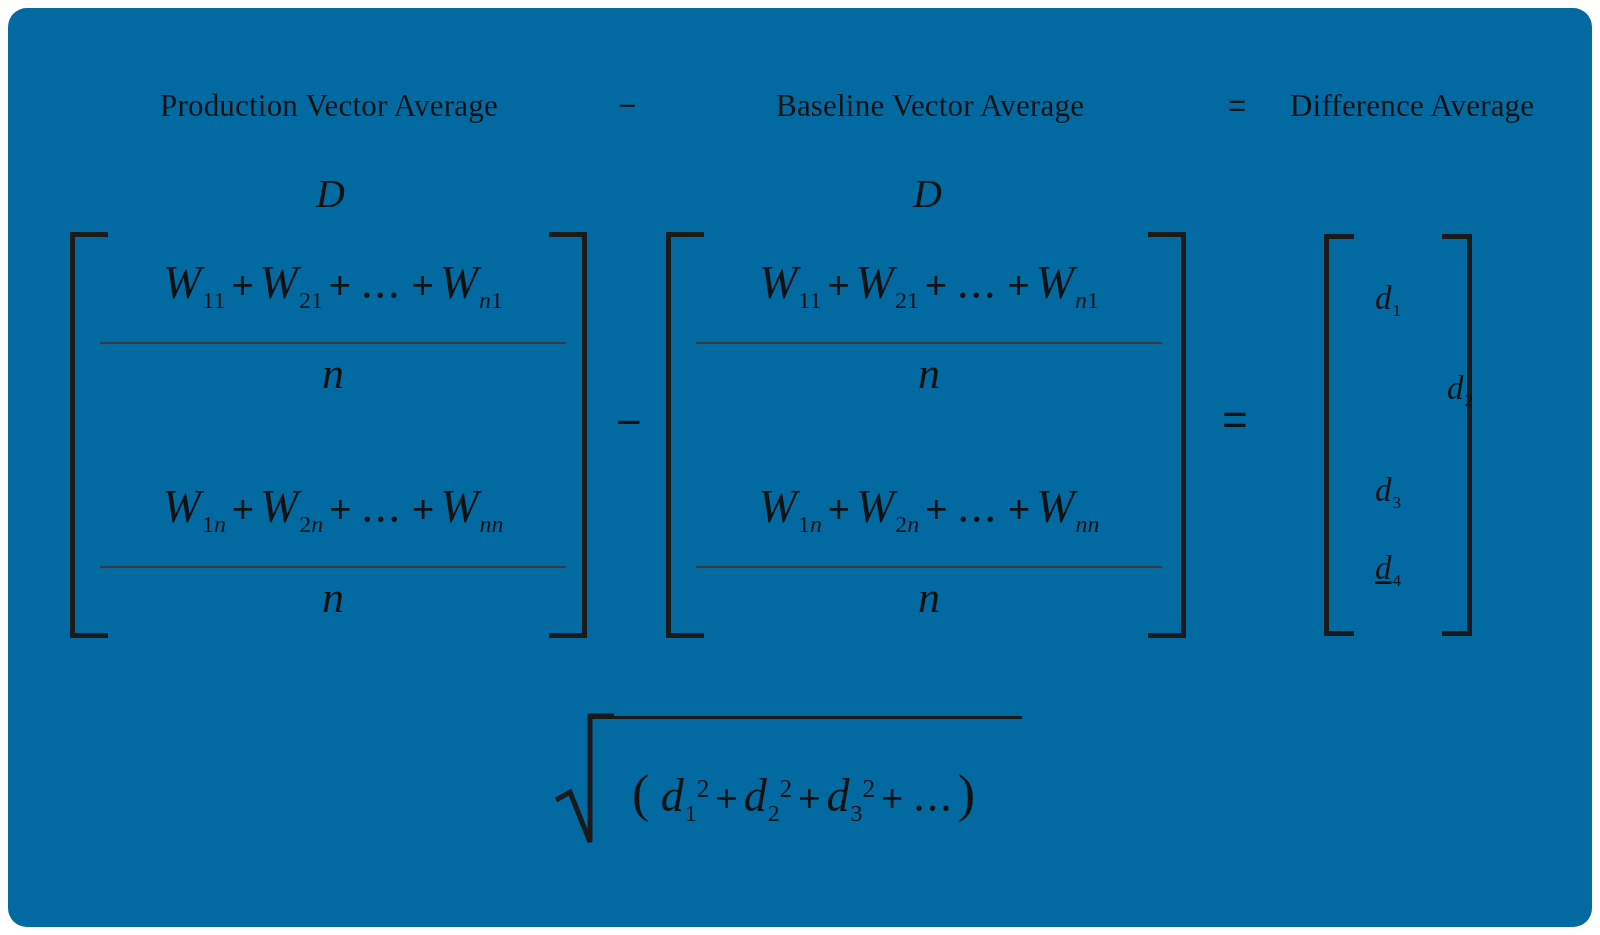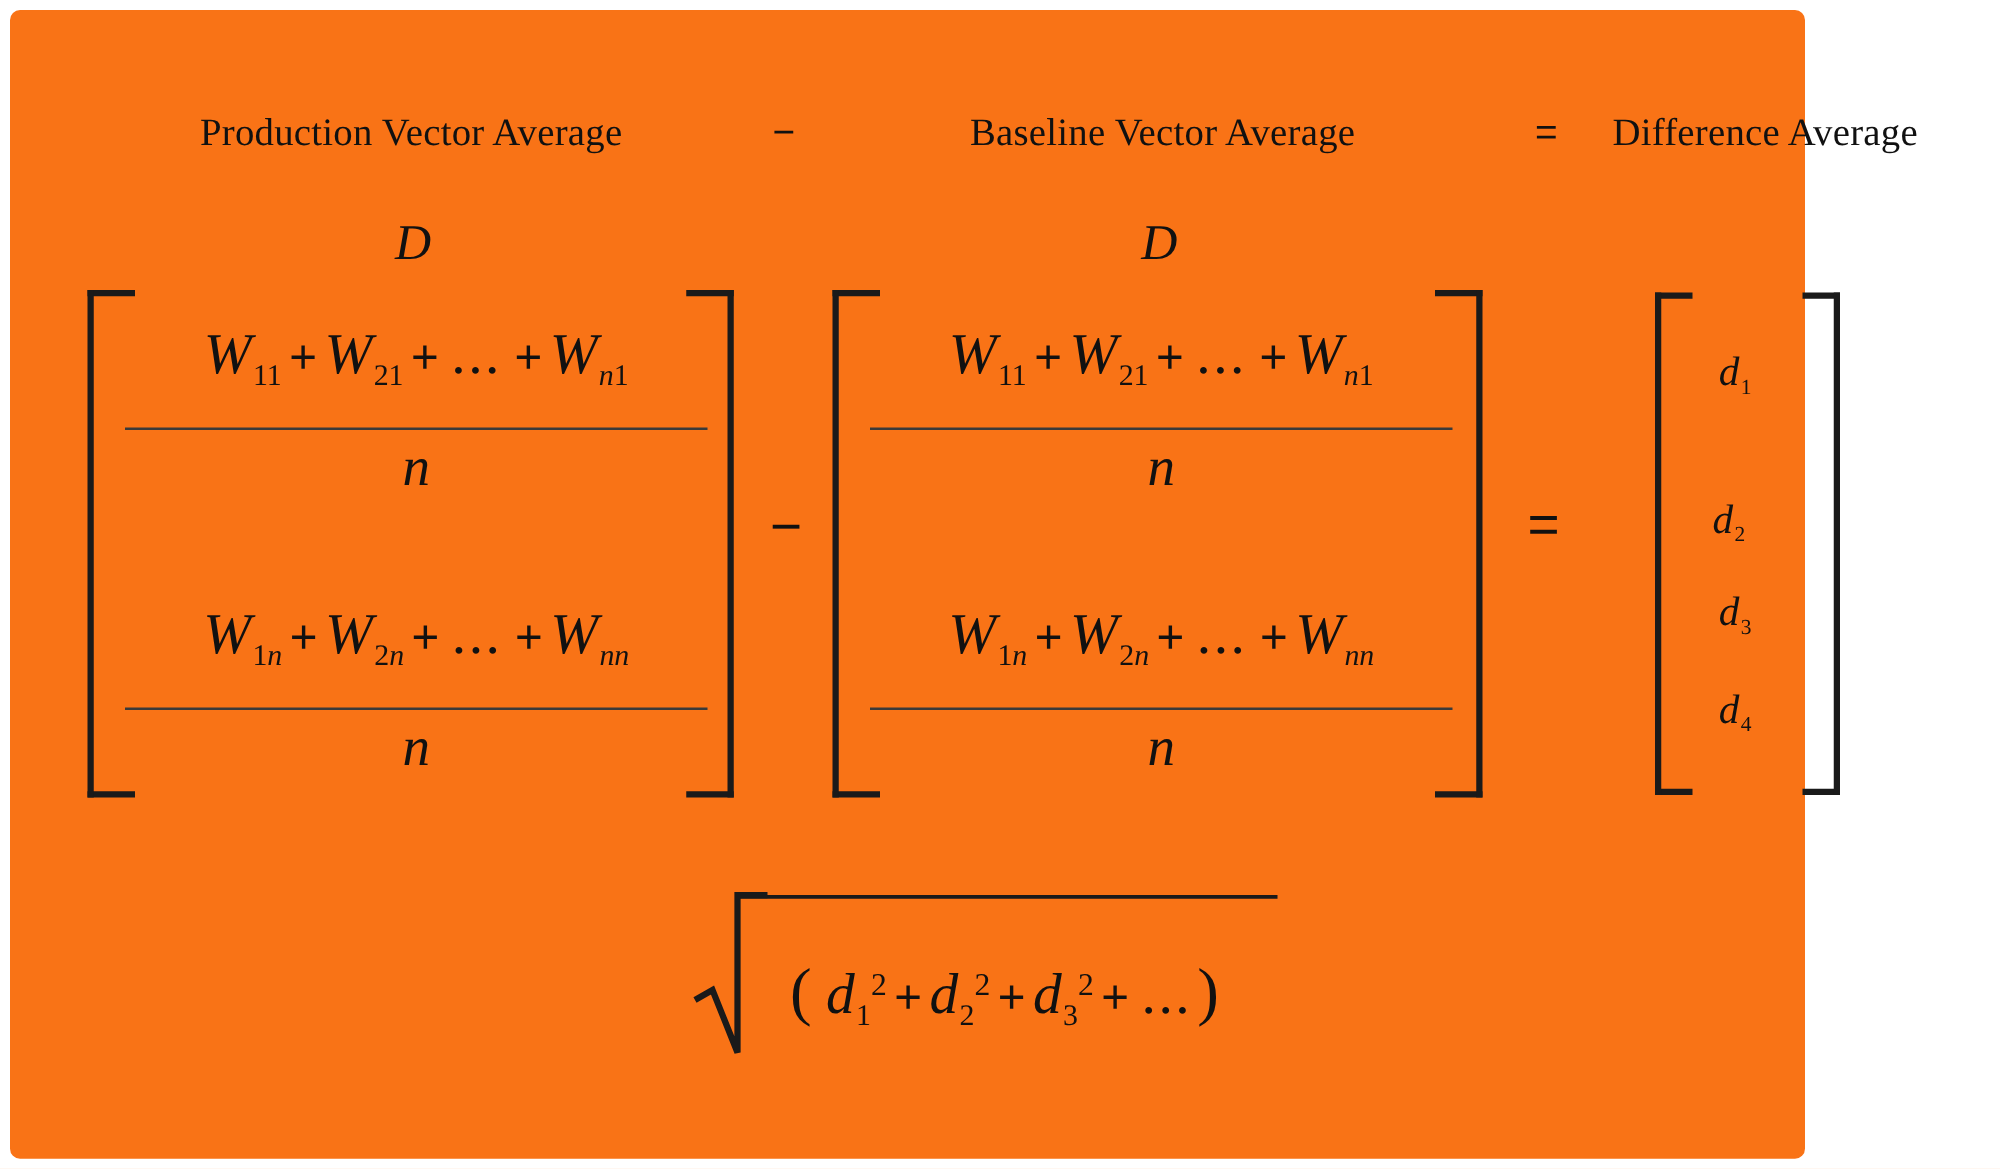--- a/index.html
+++ b/index.html
@@ -10,24 +10,24 @@
   body {
     width: 1600px;
     height: 935px;
     font-family: "Liberation Serif", "DejaVu Serif", serif;
     overflow: hidden;
   }
   .canvas {
     position: absolute;
     left: 8px;
     top: 8px;
-    width: 1436px;
+    width: 1584px;
     height: 919px;
-    background: #f97316;
-    border-radius: 8px;
+    background: #0369a1;
+    border-radius: 19px;
   }
   .abs { position: absolute; }
 
   
   .hdr {
     font-size: 31px;
     color: #111111;
     white-space: nowrap;
     letter-spacing: 0.2px;
   }
@@ -202,25 +202,25 @@
     <div class="den" style="top:92px;">n</div>
   </div>
 
   <div class="abs bigop" style="left:1214px; top:390px;">=</div>
 
   <div class="bracket" style="left:1316px; top:226px; width:30px; height:402px;"></div>
   <div class="bracket right" style="left:1434px; top:226px; width:30px; height:402px;"></div>
 
   <div class="dentry" style="left:1367px; top:272px;"><span>d</span><sub class="sb"><span class="up">1</span></sub></div>
 
-  <div class="dentry" style="left:1362px; top:362px;margin-top:28px;"><span>d</span><sub class="sb"><span class="up">2</span></sub></div>
+  <div class="dentry" style="left:1439px; top:362px;"><span>d</span><sub class="sb"><span class="up">2</span></sub></div>
 
   <div class="dentry" style="left:1367px; top:452px;margin-top:12px;"><span>d</span><sub class="sb"><span class="up">3</span></sub></div>
 
-  <div class="dentry" style="left:1367px; top:542px;"><span>d</span><sub class="sb"><span class="up">4</span></sub></div>
+  <div class="dentry" style="left:1367px; top:542px;text-decoration:underline;"><span>d</span><sub class="sb"><span class="up">4</span></sub></div>
 
   <div class="radical-wrap" style="left:546px; top:700px; width:480px; height:150px;">
 
     <svg class="rad-svg" width="64" height="140" viewBox="0 0 64 140">
       <path d="M 2 92 L 16 84 L 36 134 L 36 8 L 60 8" fill="none" stroke="#1a1a1a" stroke-width="5" stroke-linejoin="miter" stroke-linecap="butt"></path>
     </svg>
 
     <div class="rad-bar" style="left:38px; top:8px; width:430px;"></div>
 
     <div class="rad-content" style="left:78px; top:56px;"><span class="paren">(</span>&nbsp;<span class="mvar"><span>d</span><sub class="sb"><span class="up">1</span></sub><sup class="sp">2</sup></span><span class="plus">+</span><span class="mvar"><span>d</span><sub class="sb"><span class="up">2</span></sub><sup class="sp">2</sup></span><span class="plus">+</span><span class="mvar"><span>d</span><sub class="sb"><span class="up">3</span></sub><sup class="sp">2</sup></span><span class="plus">+</span><span class="dots">...</span><span class="paren">)</span></div>

